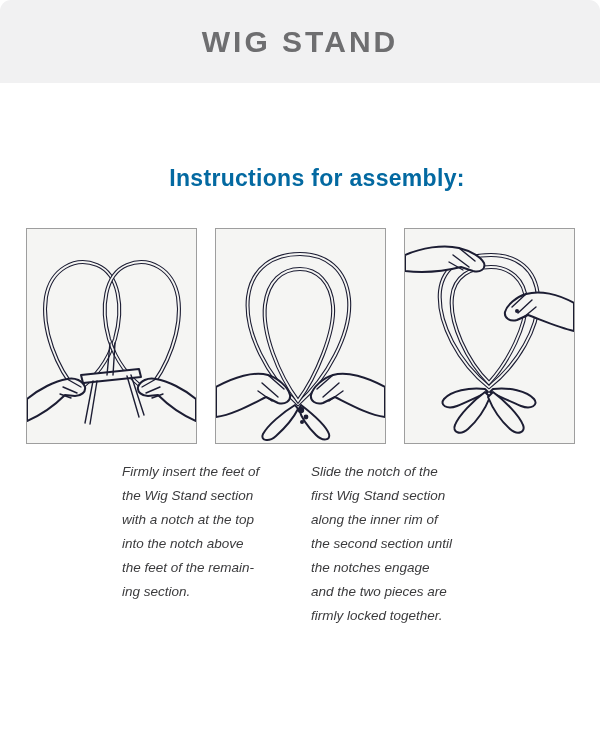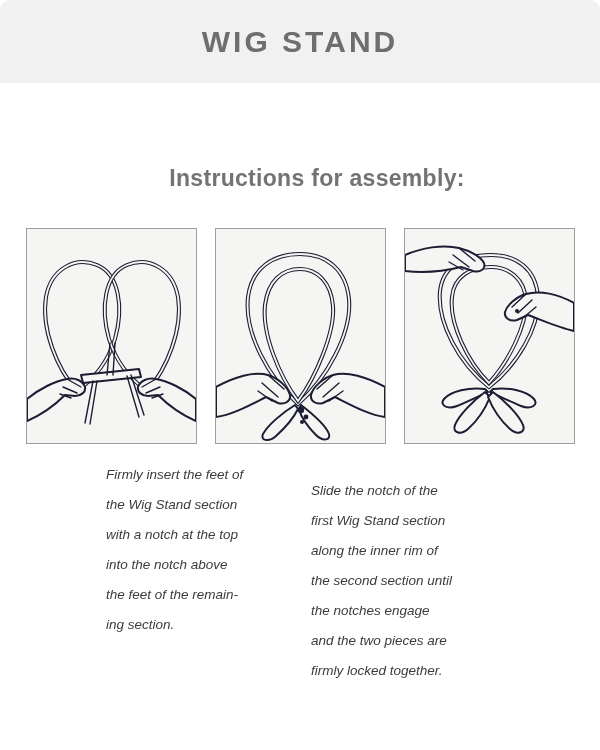--- a/index.html
+++ b/index.html
@@ -26,21 +26,21 @@
     font-size: 30px;
     font-weight: bold;
     letter-spacing: 3px;
     color: #6e6e70;
   }
   .heading {
     margin: 82px 0 0 0;
     text-align: center;
     font-size: 23px;
     font-weight: bold;
-    color: #737373;
+    color: #0369a1;
     letter-spacing: 0.3px;
     padding-left: 34px;
   }
   .panels {
     display: flex;
     justify-content: center;
     gap: 18px;
     margin-top: 36px;
   }
   .panel {
@@ -56,21 +56,21 @@
     justify-content: center;
     gap: 18px;
     margin-top: 16px;
   }
   .caption {
     width: 171px;
     box-sizing: border-box;
     padding-left: 2px;
     font-style: italic;
     font-size: 13.5px;
-    line-height: 30px;
+    line-height: 24px;
     color: #3b3b3d;
     white-space: pre-line;
   }
   
   .tube      { fill: none; stroke: #1c1d33; stroke-width: 4;   stroke-linecap: round; }
   .tube-core { fill: none; stroke: #f5f5f3; stroke-width: 1.8; stroke-linecap: round; }
   .petal     { fill: #f5f5f3; stroke: #1c1d33; stroke-width: 2; stroke-linejoin: round; }
   .hand      { fill: #f5f5f3; stroke: #1c1d33; stroke-width: 2; stroke-linejoin: round; }
   .finger    { fill: none; stroke: #1c1d33; stroke-width: 1.4; stroke-linecap: round; }
   .nub       { fill: #1c1d33; }
@@ -182,21 +182,21 @@
 
   </div>
 
   <div class="captions">
     <p class="caption" style="margin:0">Firmly insert the feet of
 the Wig Stand section
 with a notch at the top
 into the notch above
 the feet of the remain-
 ing section.</p>
-    <p class="caption" style="margin:16px">Slide the notch of the
+    <p class="caption" style="margin:0">Slide the notch of the
 first Wig Stand section
 along the inner rim of
 the second section until
 the notches engage
 and the two pieces are
 firmly locked together.</p>
   </div>
 
 </div>
 

